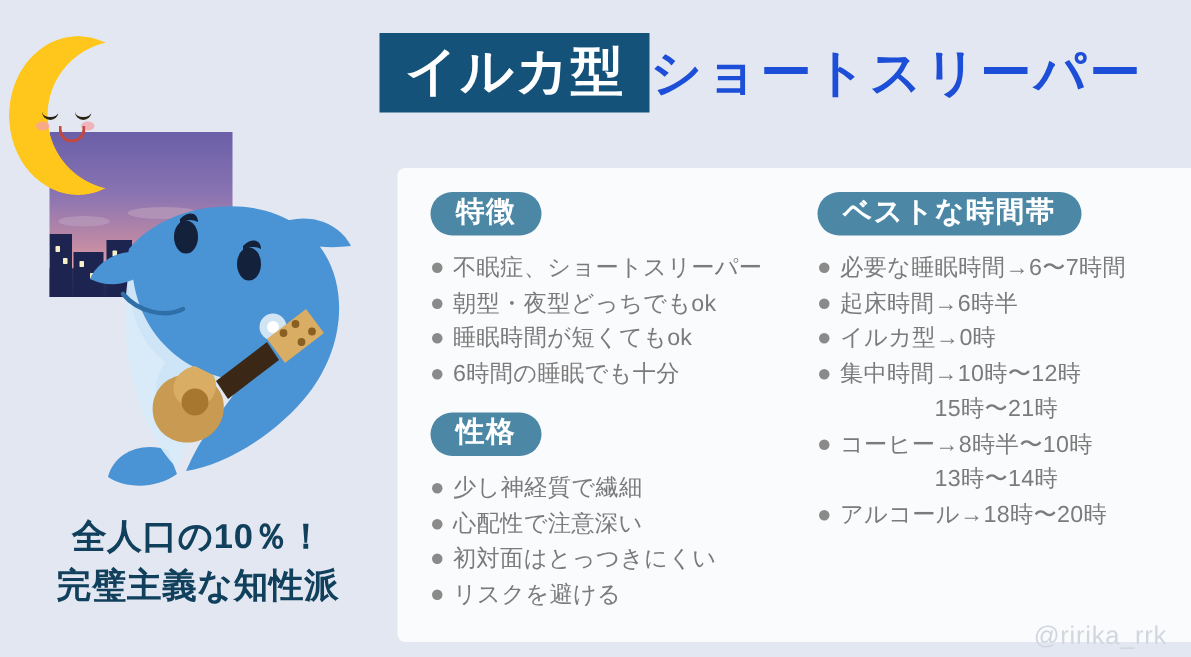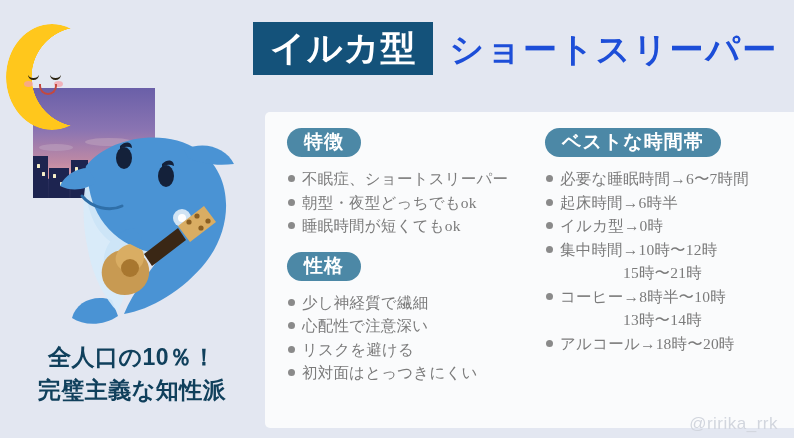--- a/index.html
+++ b/index.html
@@ -111,21 +111,20 @@
 
   .dolphin { position: absolute; left: 58px; top: 122px; width: 200px; height: 212px; }
 
   
   .headline {
     position: absolute;
     left: 253px;
     top: 22px;
     display: flex;
     align-items: center;
-    gap: 16px;
   }
   .title-badge {
     background: #14527a;
     color: #ffffff;
     font-size: 35px;
     font-weight: 700;
     letter-spacing: 1px;
     padding: 8px 17px 10px;
     line-height: 1;
     white-space: nowrap;
@@ -169,21 +168,20 @@
     border-radius: 16px;
     padding: 4px 17px 6px;
     line-height: 1;
     letter-spacing: 1px;
     white-space: nowrap;
   }
   .bullets {
     list-style: none;
     margin: 10px 0 0 0;
     padding: 0;
-    font-family: Liberation Serif, serif;
   }
   .bullets li {
     position: relative;
     color: #7b7b7b;
     font-size: 15.5px;
     line-height: 1.52;
     padding-left: 15px;
     letter-spacing: .2px;
     white-space: nowrap;
   }
@@ -317,32 +315,33 @@
   <div class="panel">
     <div class="panel-inner">
 
       <div class="col-left">
         <div>
           <span class="pill">特徴</span>
           <ul class="bullets">
             <li>不眠症、ショートスリーパー</li>
             <li>朝型・夜型どっちでもok</li>
             <li>睡眠時間が短くてもok</li>
+            <li>6時間の睡眠でも十分</li>
           </ul>
         </div>
 
         <div class="block-gap"></div>
 
         <div>
           <span class="pill">性格</span>
           <ul class="bullets">
             <li>少し神経質で繊細</li>
             <li>心配性で注意深い</li>
+            <li>初対面はとっつきにくい</li>
             <li>リスクを避ける</li>
-            <li>初対面はとっつきにくい</li>
           </ul>
         </div>
       </div>
 
       <div class="col-right">
         <div>
           <span class="pill">ベストな時間帯</span>
           <ul class="bullets">
             <li>必要な睡眠時間→6〜7時間</li>
             <li>起床時間→6時半</li>

